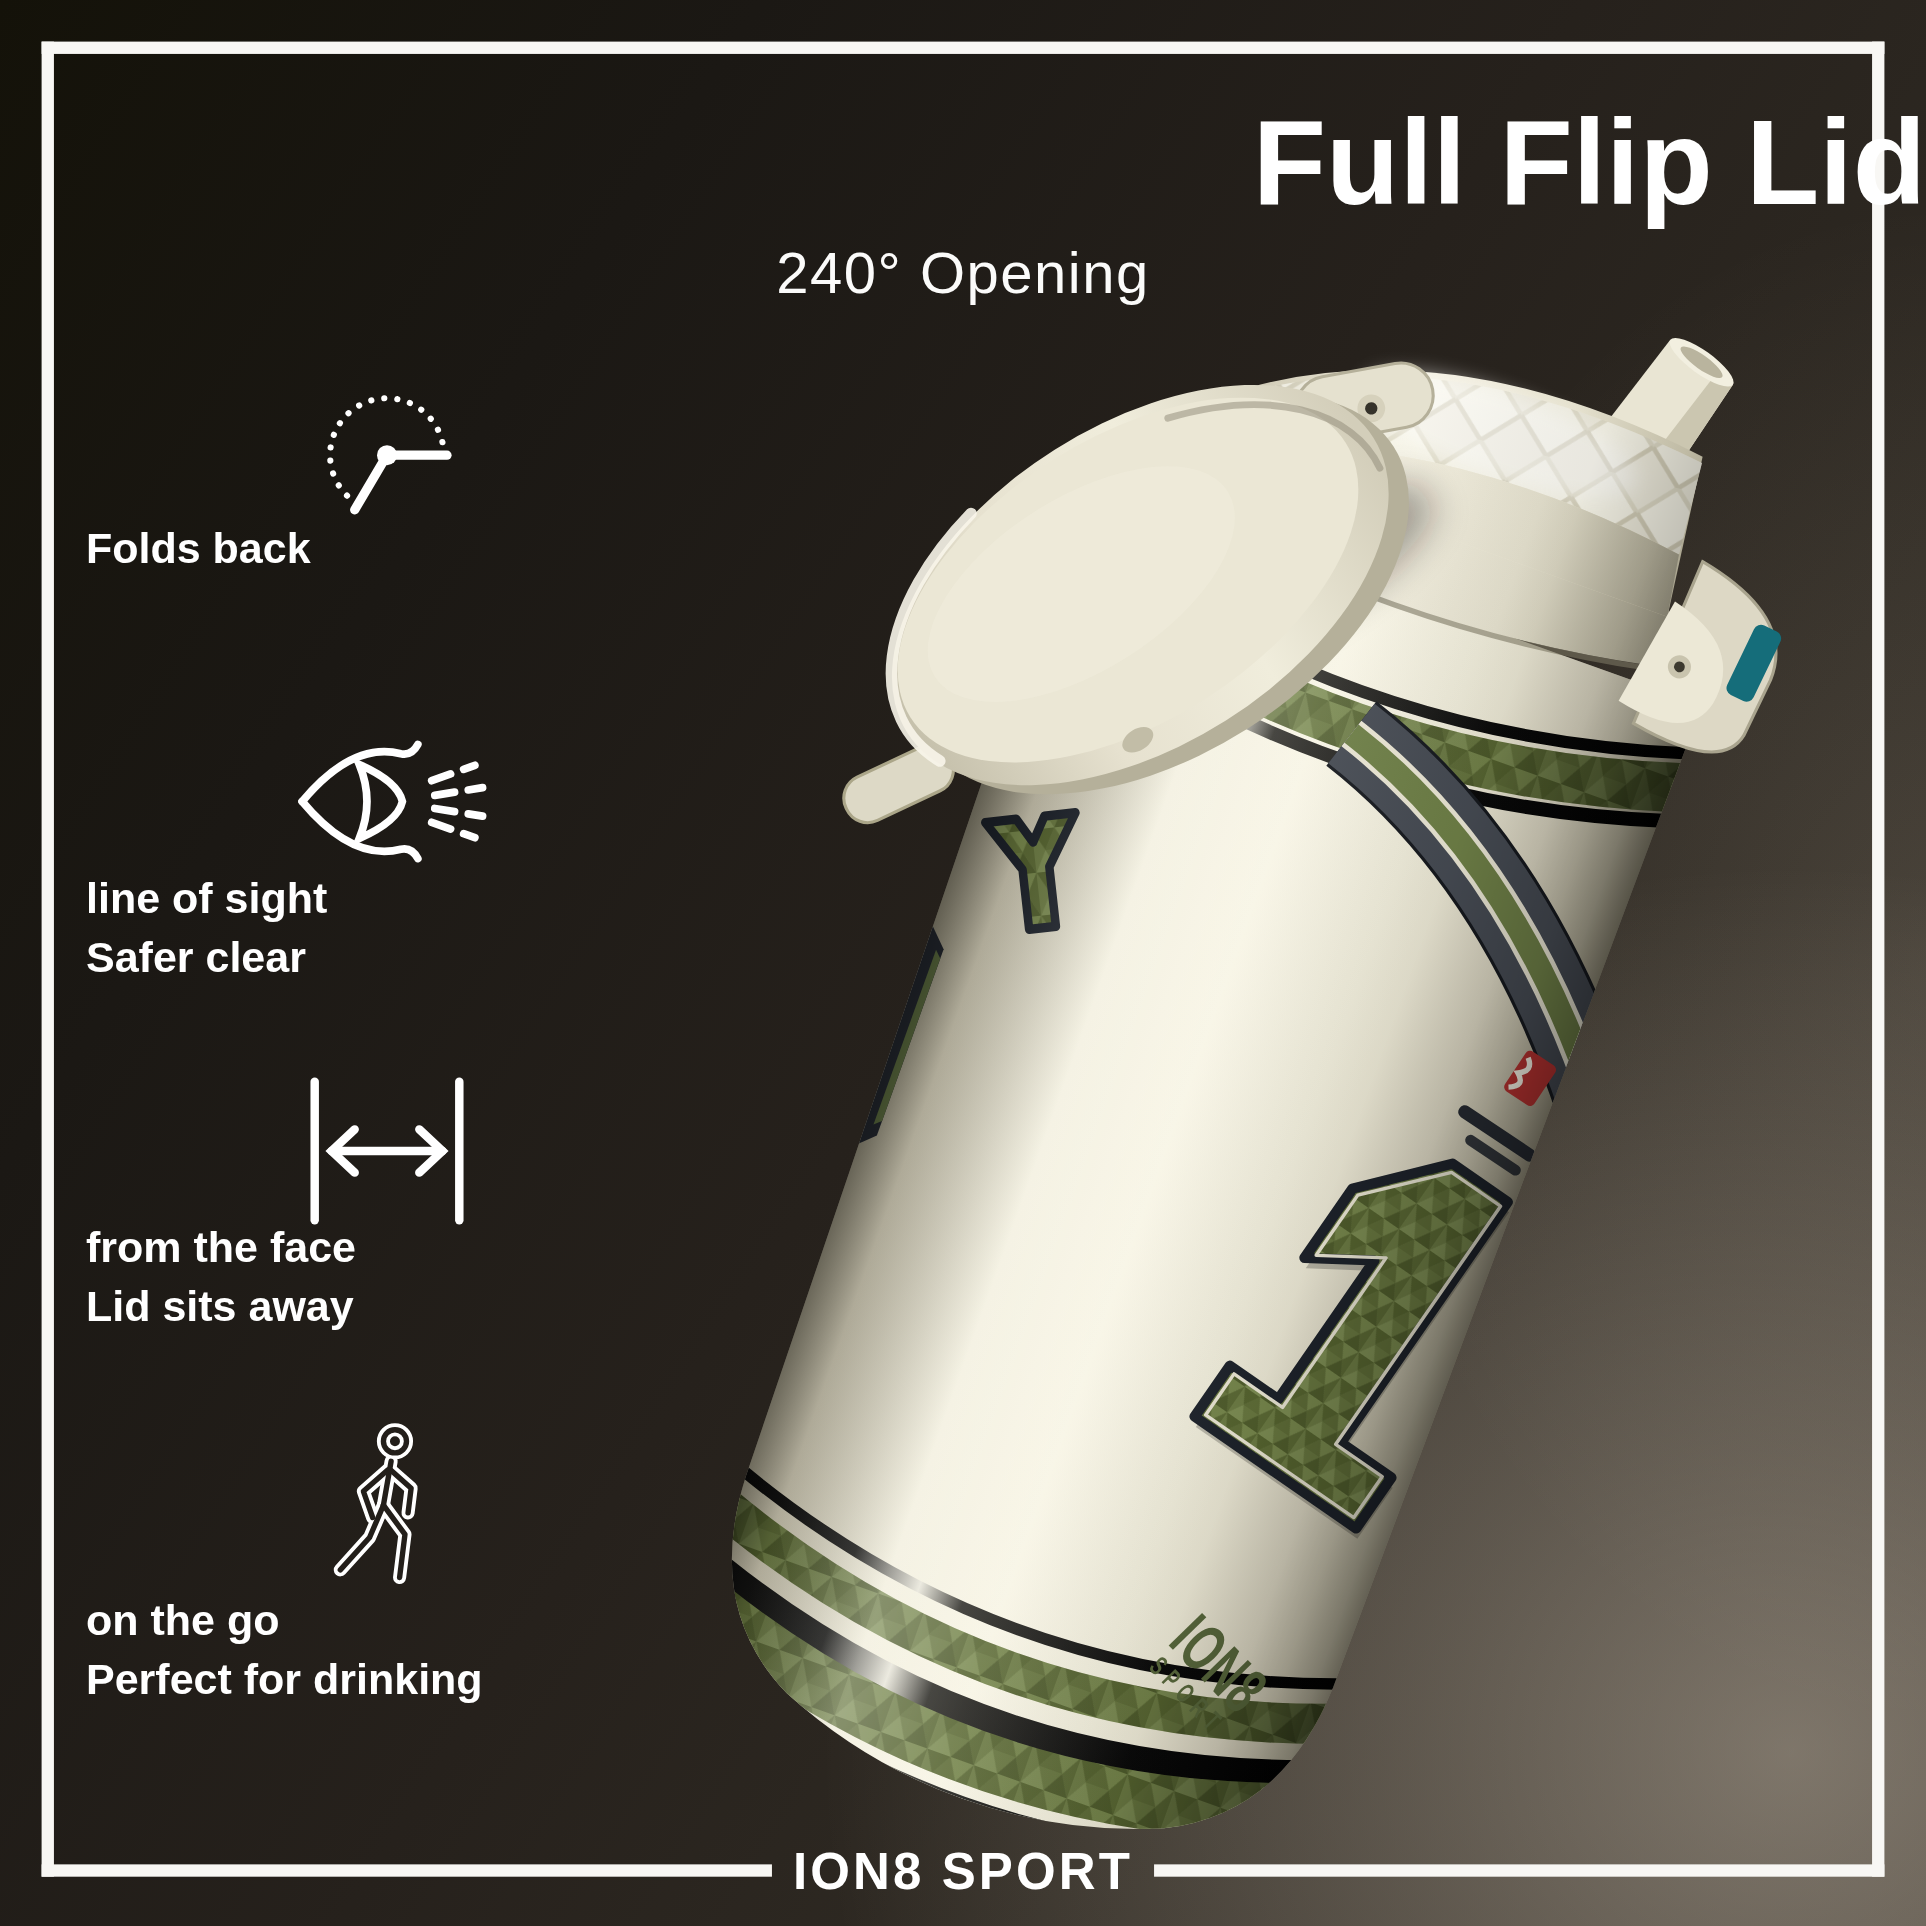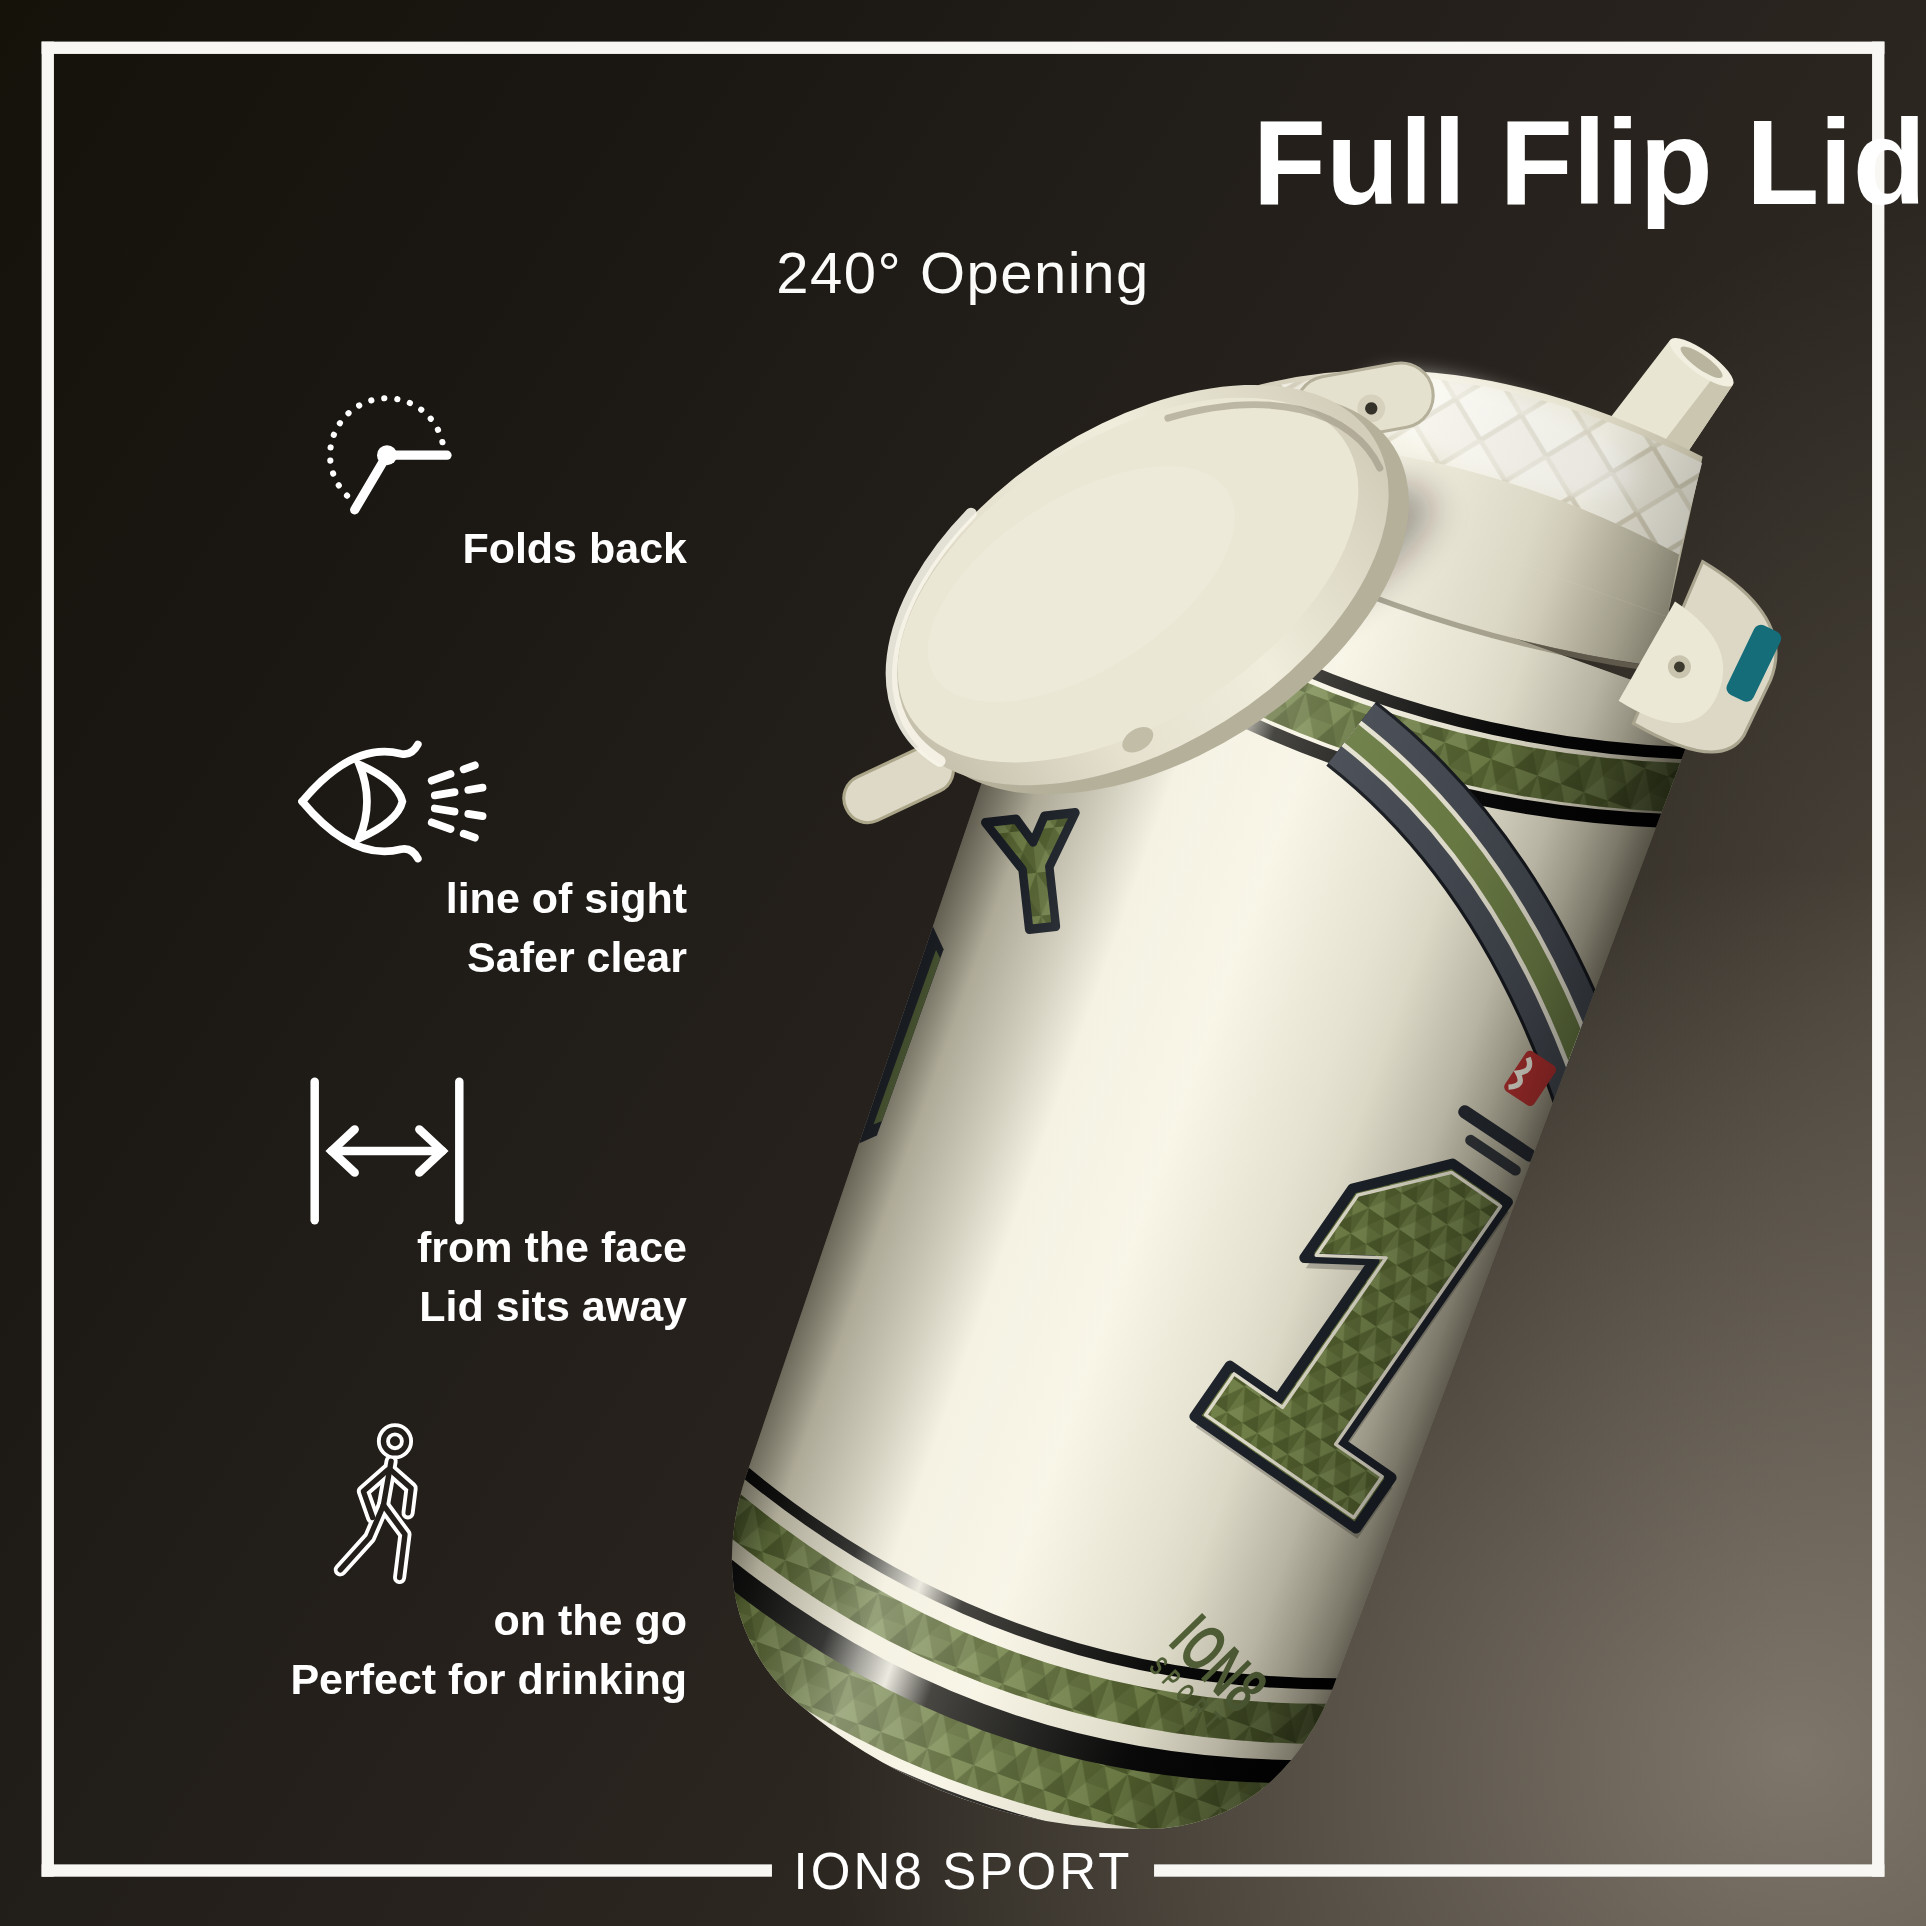--- a/index.html
+++ b/index.html
@@ -15,27 +15,27 @@
   
   #title{
     left:0;right:0;top:102px;text-align:right;color:#ffffff;
     font-size:120px;font-weight:bold;letter-spacing:0px;line-height:1.0;
   }
   #subtitle{
     left:0;right:0;top:240px;text-align:center;color:#fbfbfa;
     font-size:58px;font-weight:normal;letter-spacing:1.5px;line-height:1.15;
   }
   
-  .feature{position:absolute;left:86px;width:601px;text-align:right;color:#ffffff;}
+  .feature{position:absolute;left:86px;width:601px;text-align:left;color:#ffffff;}
   .feature .cap{font-size:43px;font-weight:bold;line-height:59px;}
   .ficon{position:absolute;left:86px;width:601px;display:flex;justify-content:center;}
   
   #brand{
     left:0;right:0;top:1842px;text-align:center;color:#ffffff;
-    font-size:51px;font-weight:normal;letter-spacing:3.1px;line-height:59px;
+    font-size:51px;font-weight:bold;letter-spacing:3.1px;line-height:59px;
   }
 </style>
 </head>
 <body>
 
 <div id="canvas">
 
   <svg class="abs" id="bottle-svg" width="1926" height="1926" viewBox="0 0 2500 2500" style="left:0;top:0">
     <defs>
       <linearGradient id="bodyShade" gradientUnits="userSpaceOnUse" x1="-425" y1="0" x2="425" y2="0">

